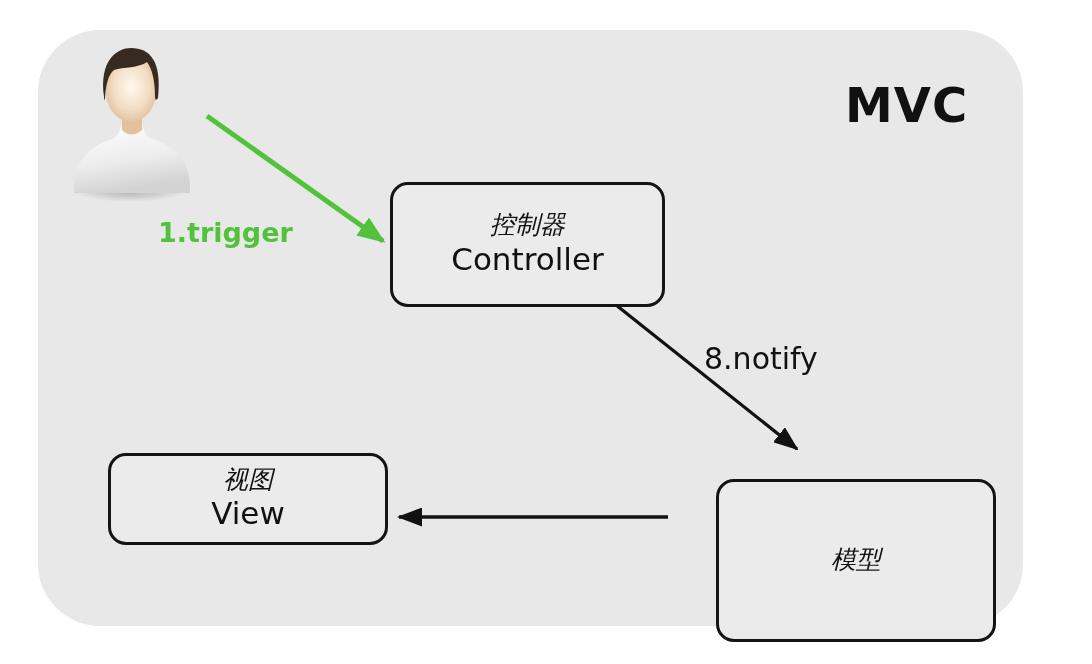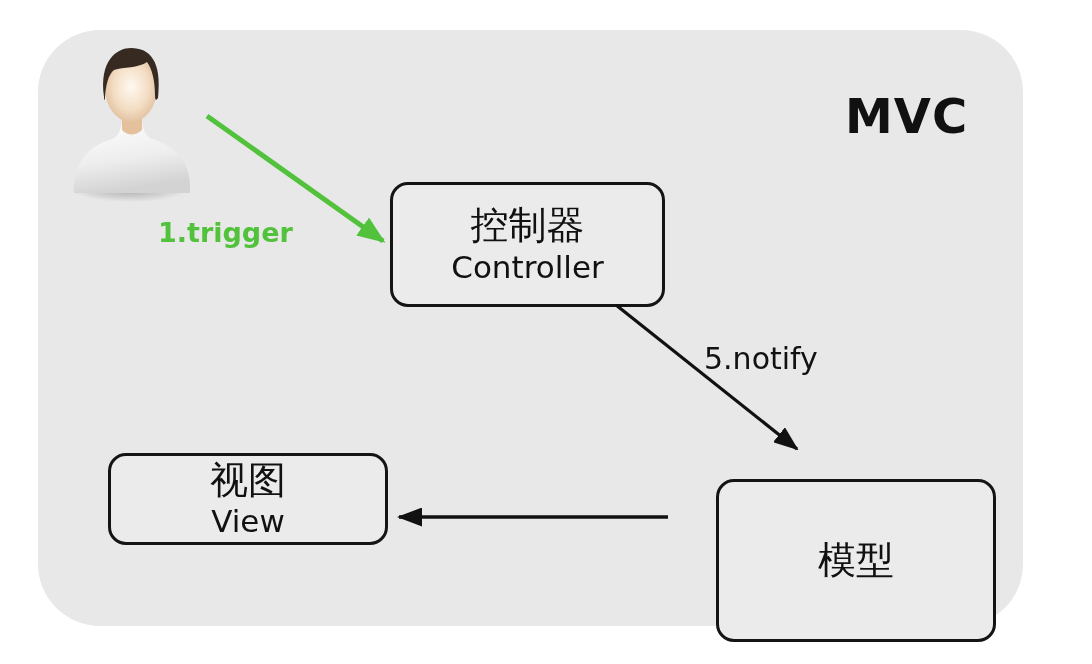--- a/index.html
+++ b/index.html
@@ -21,41 +21,41 @@
     left: 38px;
     top: 30px;
     width: 985px;
     height: 596px;
     background: #e8e8e8;
     border-radius: 62px;
   }
   .mvc-title {
     position: absolute;
     left: 845px;
-    top: 88px;
+    top: 77px;
     width: 150px;
     font-size: 48px;
     letter-spacing: 1px;
     color: #111111;
     font-weight: 600;
   }
   .node {
     position: absolute;
     box-sizing: border-box;
     background: #ebebeb;
     border: 3px solid #141414;
     border-radius: 18px;
     display: flex;
     flex-direction: column;
     align-items: center;
     justify-content: center;
     color: #111111;
     line-height: 1.22;
   }
-  .node .zh { font-size: 38px; }
+  .node .zh { font-size: 25px; font-style: italic; }
   .node .en { font-size: 31px; }
   .node-controller { left: 390px; top: 182px; width: 275px; height: 125px; }
   .node-view       { left: 108px; top: 453px; width: 280px; height: 92px; }
   .node-model      { left: 668px; top: 479px; width: 280px; height: 163px; margin-left: 48px; }
   .edge-label {
     position: absolute;
     color: #111111;
     font-size: 30px;
     white-space: nowrap;
   }
@@ -131,15 +131,15 @@
       <marker id="ah-black" markerUnits="userSpaceOnUse" markerWidth="25" markerHeight="19" refX="23" refY="9.5" orient="auto">
         <path d="M0,0 L25,9.5 L0,19 Z" fill="#111111"></path>
       </marker>
     </defs>
     <line x1="207" y1="116" x2="383" y2="241" stroke="#52c13b" stroke-width="5" marker-end="url(#ah-green)"></line>
     <line x1="616" y1="305" x2="797" y2="449" stroke="#111111" stroke-width="3.2" marker-end="url(#ah-black)"></line>
     <line x1="668" y1="517" x2="399" y2="517" stroke="#111111" stroke-width="3.5" marker-end="url(#ah-black)"></line>
   </svg>
 
   <div class="edge-label label-trigger">1.trigger</div>
-  <div class="edge-label label-notify">5.notify</div>
+  <div class="edge-label label-notify">8.notify</div>
 
 </div>
 
 </body></html>

